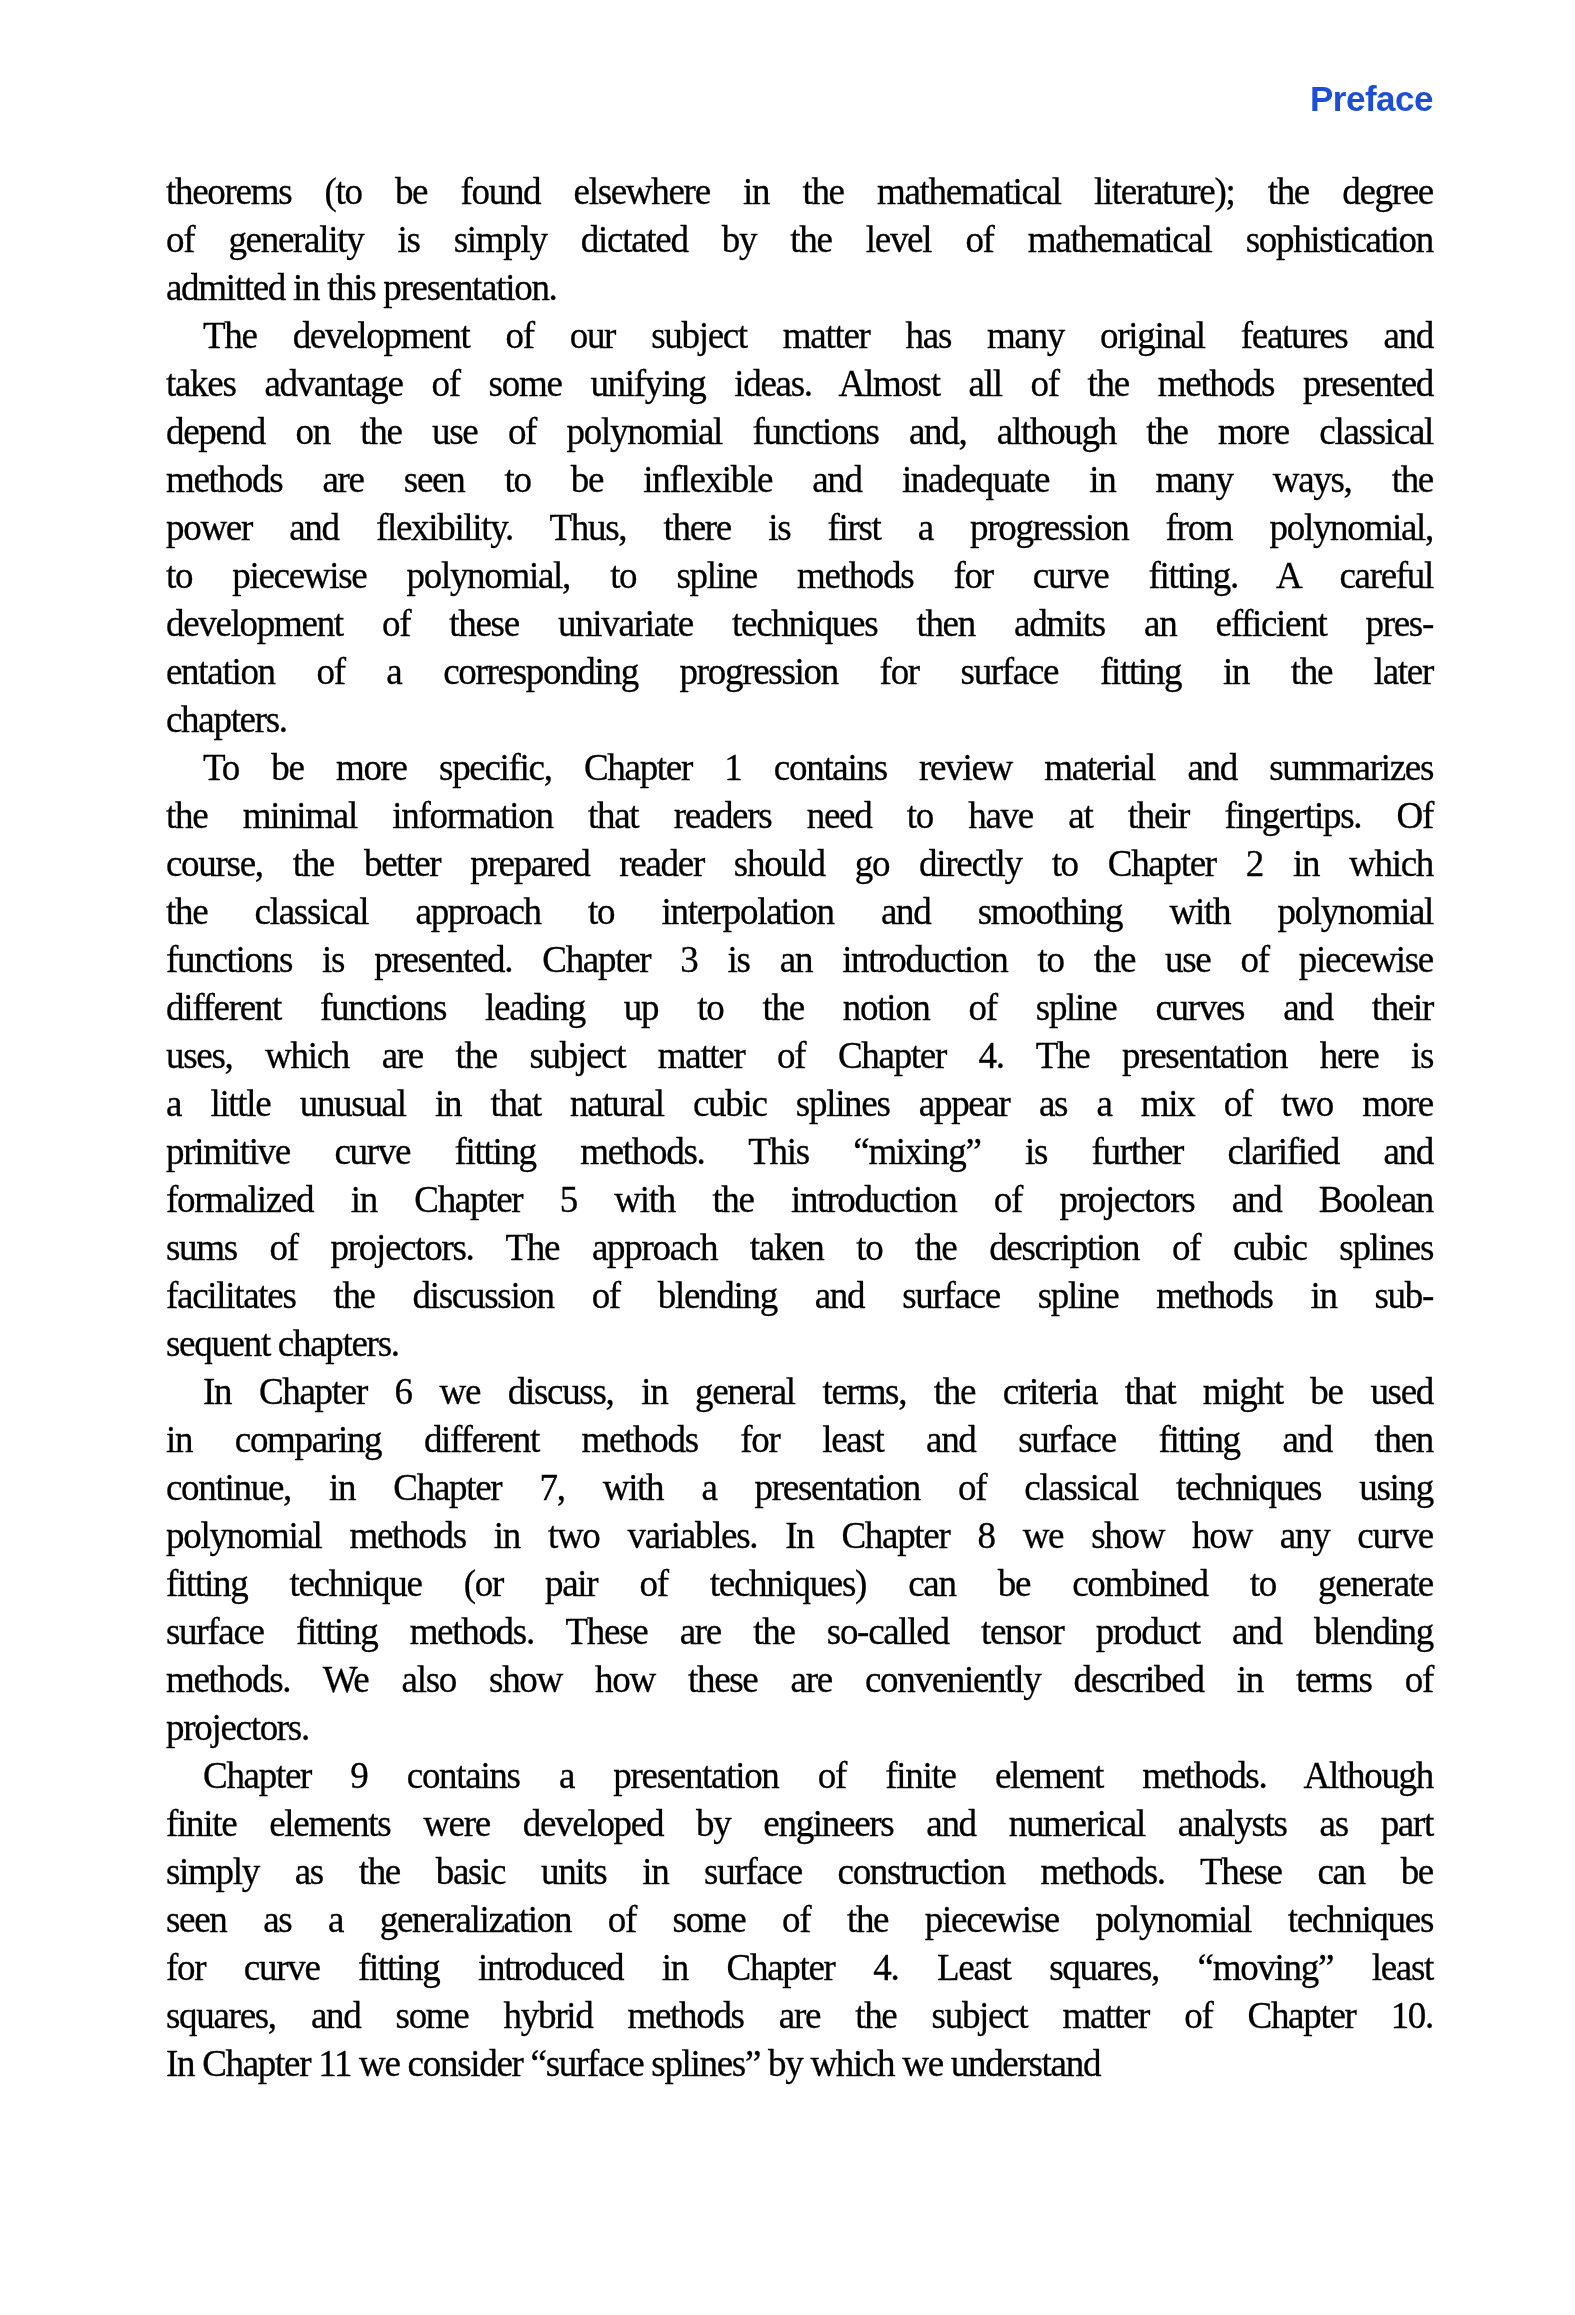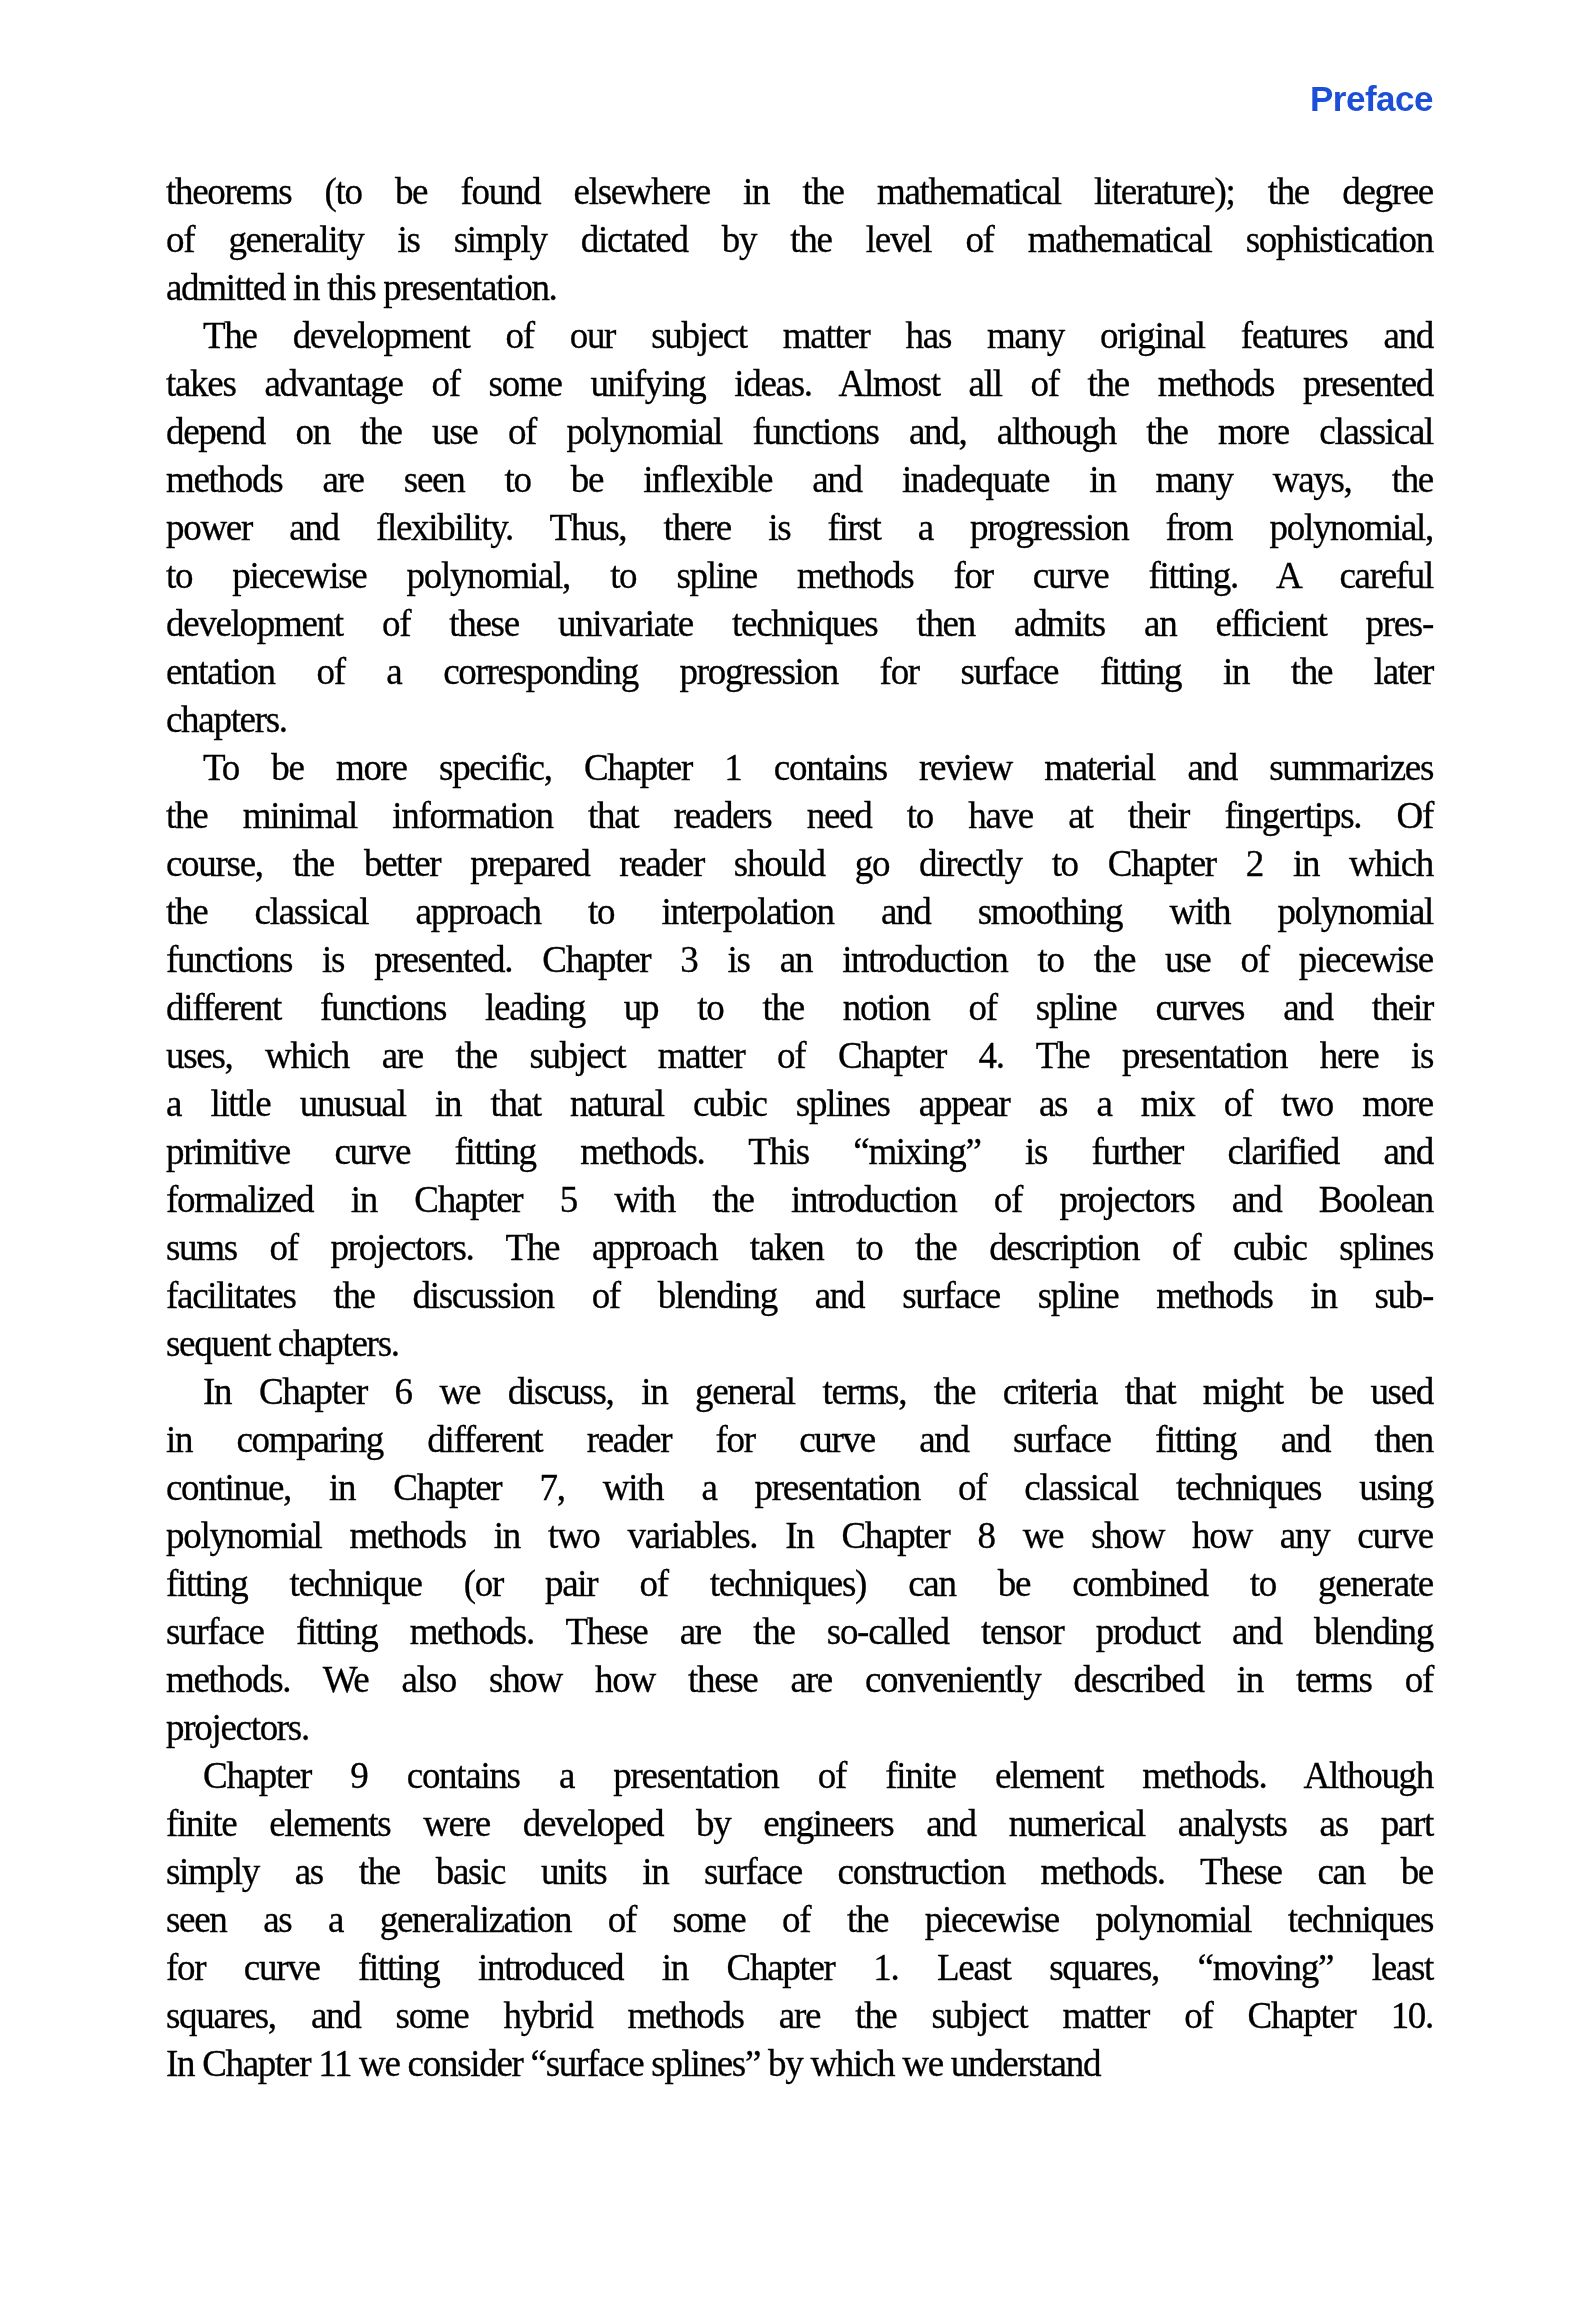--- a/index.html
+++ b/index.html
@@ -89,32 +89,32 @@
         <div class="line">uses, which are the subject matter of Chapter 4. The presentation here is</div>
         <div class="line">a little unusual in that natural cubic splines appear as a mix of two more</div>
         <div class="line">primitive curve fitting methods. This “mixing” is further clarified and</div>
         <div class="line">formalized in Chapter 5 with the introduction of projectors and Boolean</div>
         <div class="line">sums of projectors. The approach taken to the description of cubic splines</div>
         <div class="line">facilitates the discussion of blending and surface spline methods in sub-</div>
         <div class="line last">sequent chapters.</div>
       </div>
       <div class="para">
         <div class="line indent">In Chapter 6 we discuss, in general terms, the criteria that might be used</div>
-        <div class="line">in comparing different reader for curve and surface fitting and then</div>
+        <div class="line">in comparing different methods for least and surface fitting and then</div>
         <div class="line">continue, in Chapter 7, with a presentation of classical techniques using</div>
         <div class="line">polynomial methods in two variables. In Chapter 8 we show how any curve</div>
         <div class="line">fitting technique (or pair of techniques) can be combined to generate</div>
         <div class="line">surface fitting methods. These are the so-called tensor product and blending</div>
         <div class="line">methods. We also show how these are conveniently described in terms of</div>
         <div class="line last">projectors.</div>
       </div>
       <div class="para">
         <div class="line indent">Chapter 9 contains a presentation of finite element methods. Although</div>
         <div class="line">finite elements were developed by engineers and numerical analysts as part</div>
         <div class="line">simply as the basic units in surface construction methods. These can be</div>
         <div class="line">seen as a generalization of some of the piecewise polynomial techniques</div>
-        <div class="line">for curve fitting introduced in Chapter 1. Least squares, “moving” least</div>
+        <div class="line">for curve fitting introduced in Chapter 4. Least squares, “moving” least</div>
         <div class="line">squares, and some hybrid methods are the subject matter of Chapter 10.</div>
         <div class="line last">In Chapter 11 we consider “surface splines” by which we understand</div>
       </div>
     </div>
 </div>
 
 
 </body></html>

